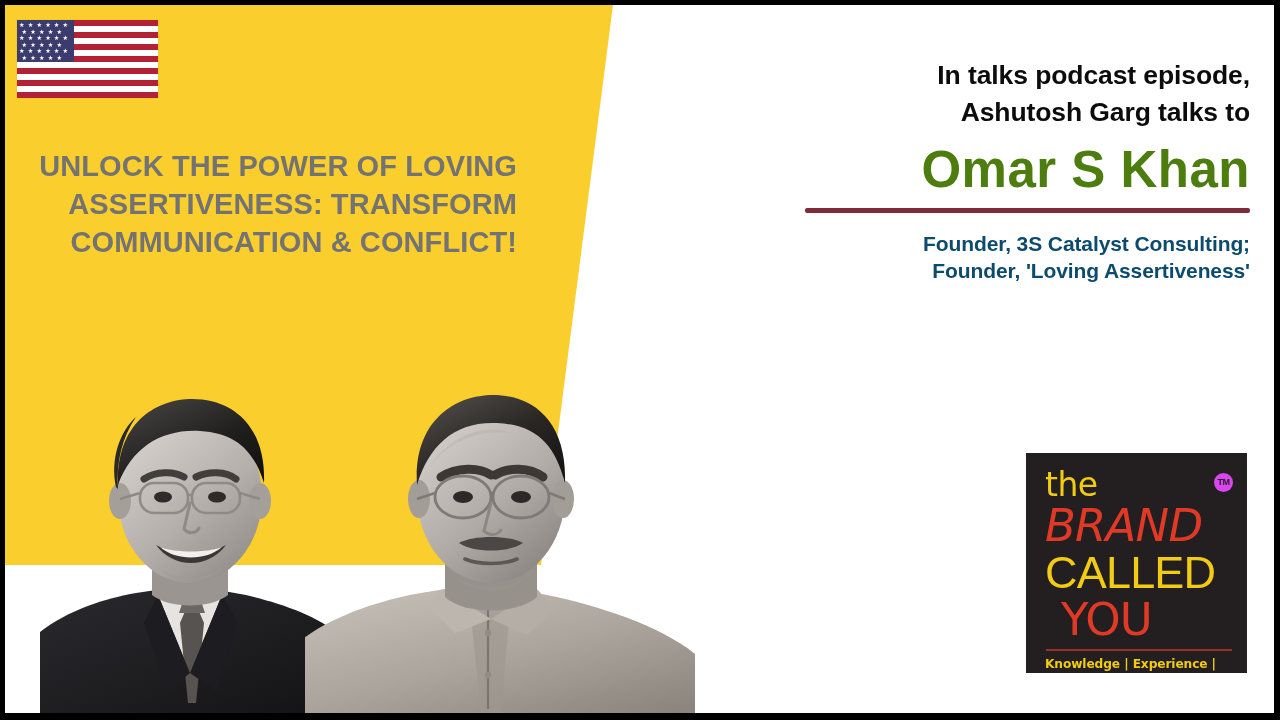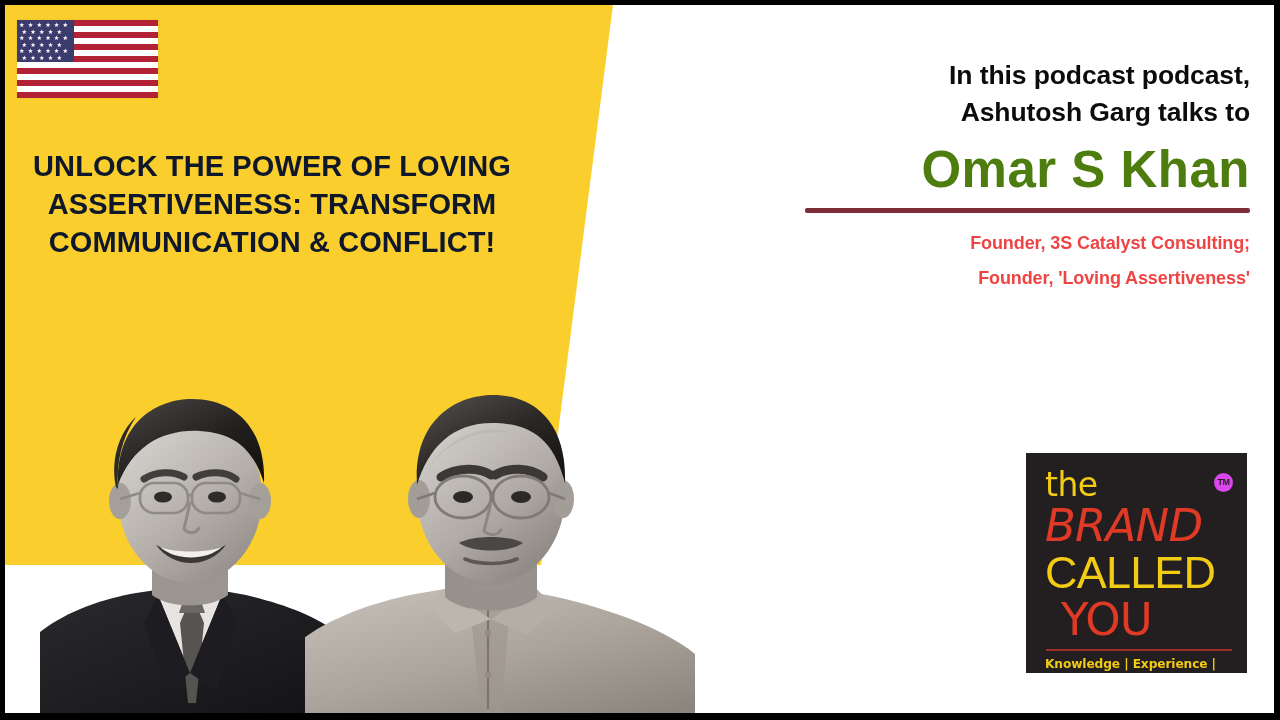--- a/index.html
+++ b/index.html
@@ -93,22 +93,22 @@
     white-space: pre;
     overflow: hidden;
   }
 
   
   .headline {
     position: absolute;
     left: 22px;
     top: 142px;
     width: 490px;
-    text-align: center;
-    color: #0f172a;
+    text-align: right;
+    color: #737373;
     font-weight: bold;
     font-size: 29px;
     line-height: 38px;
     letter-spacing: 0.1px;
   }
 
   
   .right-col {
     position: absolute;
     left: 800px;
@@ -134,26 +134,25 @@
   }
   .rule {
     height: 5px;
     background: #7C2D39;
     border-radius: 2px;
     margin-top: 7px;
     margin-bottom: 17px;
     width: 100%;
   }
   .guest-title {
-    color: #ef4444;
-    font-weight: bold;
-    font-size: 18px;
+    color: #0c4a6e;
+    font-weight: bold;
+    font-size: 21px;
     line-height: 27px;
     letter-spacing: -0.1px;
-    margin-top: 8px;
   }
 
   
   .logo {
     position: absolute;
     left: 1021px;
     top: 448px;
     width: 221px;
     height: 220px;
     background: #231F20;
@@ -250,21 +249,21 @@
  ★ ★ ★ ★ ★
 ★ ★ ★ ★ ★ ★
  ★ ★ ★ ★ ★
 ★ ★ ★ ★ ★ ★
  ★ ★ ★ ★ ★</div>
     </div>
 
     <div class="headline">UNLOCK THE POWER OF LOVING ASSERTIVENESS: TRANSFORM COMMUNICATION &amp; CONFLICT!</div>
 
     <div class="right-col">
-      <div class="intro-line">In this podcast podcast,</div>
+      <div class="intro-line">In talks podcast episode,</div>
       <div class="intro-line">Ashutosh Garg talks to</div>
       <div class="guest-name">Omar S Khan</div>
       <div class="rule"></div>
       <div class="guest-title">Founder, 3S Catalyst Consulting;</div>
       <div class="guest-title">Founder, 'Loving Assertiveness'</div>
     </div>
 
     <div class="portrait" id="portrait-left">
       <svg viewBox="0 0 300 340" width="300" height="340" xmlns="http://www.w3.org/2000/svg" aria-hidden="true">
         <defs>

